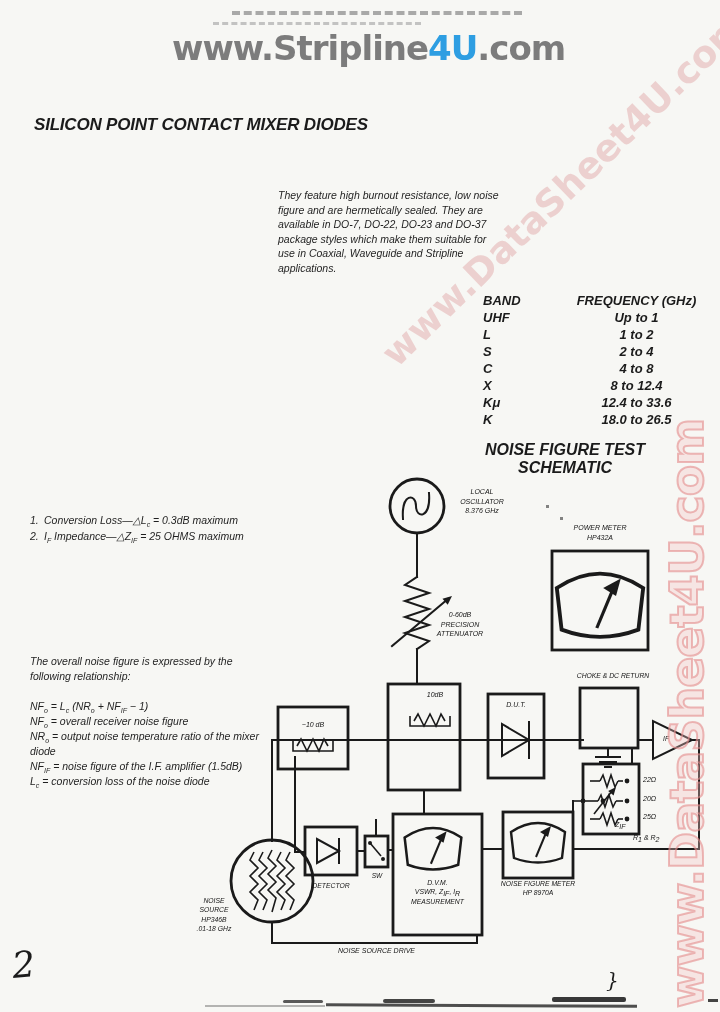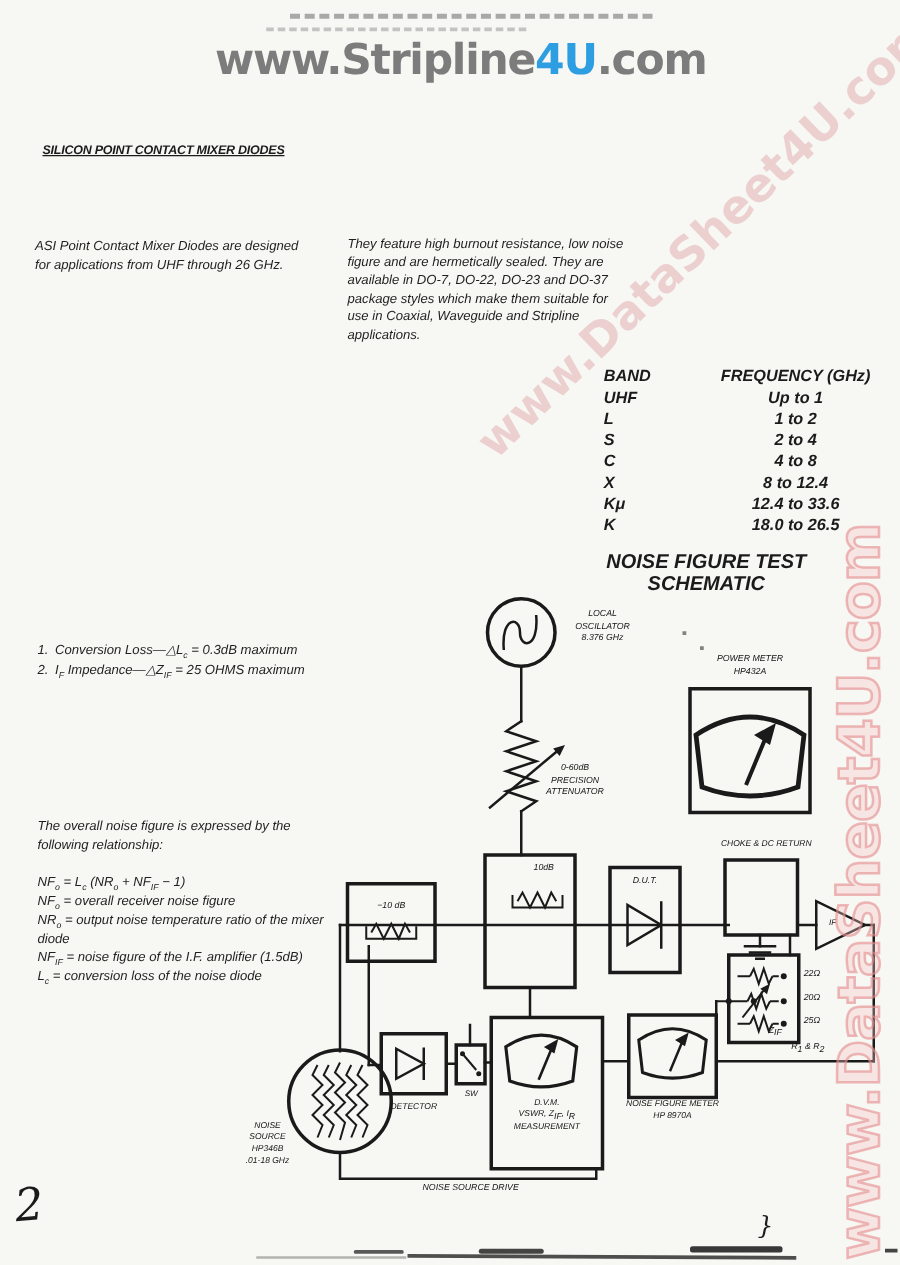--- a/index.html
+++ b/index.html
@@ -13,22 +13,22 @@
   .dash2{position:absolute;left:213px;top:22px;width:208px;border-top:3px dashed #9a9a9a;opacity:.55;}
   
   .wm{position:absolute;font-family:"DejaVu Sans",sans-serif;font-weight:bold;white-space:nowrap;
       pointer-events:none;z-index:6;}
   .wm-diag{left:388px;top:338px;font-size:37px;color:rgba(221,156,156,.42);
       transform:rotate(-44deg);transform-origin:0 50%;}
   .wm-vert{left:660px;top:1008px;font-size:46px;letter-spacing:-1px;
       color:rgba(243,196,196,.35);-webkit-text-stroke:2px rgba(228,140,140,.6);
       transform:rotate(-90deg);transform-origin:0 0;}
   
-  .doc-title{position:absolute;left:34px;top:115px;font-size:10px;font-weight:bold;font-style:italic;
-      letter-spacing:-.2px;text-decoration:underline;}
+  .doc-title{position:absolute;left:34px;top:115px;font-size:17px;font-weight:bold;font-style:italic;
+      letter-spacing:-.2px;}
   .p{position:absolute;font-style:italic;font-size:10.5px;line-height:14.5px;color:#1f1f1f;}
   .bandtbl{position:absolute;left:483px;top:264px;width:232px;font-style:italic;font-weight:bold;
       font-size:13px;line-height:17px;margin-top:28px;}
   .brow{display:flex;}
   .brow .b1{width:75px;}
   .brow .b2{flex:1;text-align:center;}
   .li{display:flex;margin-top:1px;}
   .li .num{width:14px;flex:none;}
   .li .litext{flex:1;}
   sub{font-size:7px;font-style:italic;line-height:0;}
@@ -59,21 +59,20 @@
   <div class="dash1"></div>
   <div class="dash2"></div>
 
   <div class="logo"><span>www.Stripline</span><span class="blue">4U</span><span>.com</span></div>
 
   <div class="wm wm-diag">www.DataSheet4U.com</div>
   <div class="wm wm-vert">www.DataSheet4U.com</div>
 
   <div class="doc-title">SILICON POINT CONTACT MIXER DIODES</div>
 
-  <div class="p" style="left:28px;top:190px;width:222px;">ASI Point Contact Mixer Diodes are designed for applications from UHF through 26 GHz.</div>
   <div class="p" style="left:258px;top:188px;width:224px;margin-left:20px;">They feature high burnout resistance, low noise figure and are hermetically sealed. They are available in DO-7, DO-22, DO-23 and DO-37 package styles which make them suitable for use in Coaxial, Waveguide and Stripline applications.</div>
 
   <div class="bandtbl">
     <div class="brow">
       <span class="b1">BAND</span>
       <span class="b2">FREQUENCY (GHz)</span>
     </div>
     <div class="brow">
         <span class="b1">UHF</span>
         <span class="b2">Up to 1</span>

